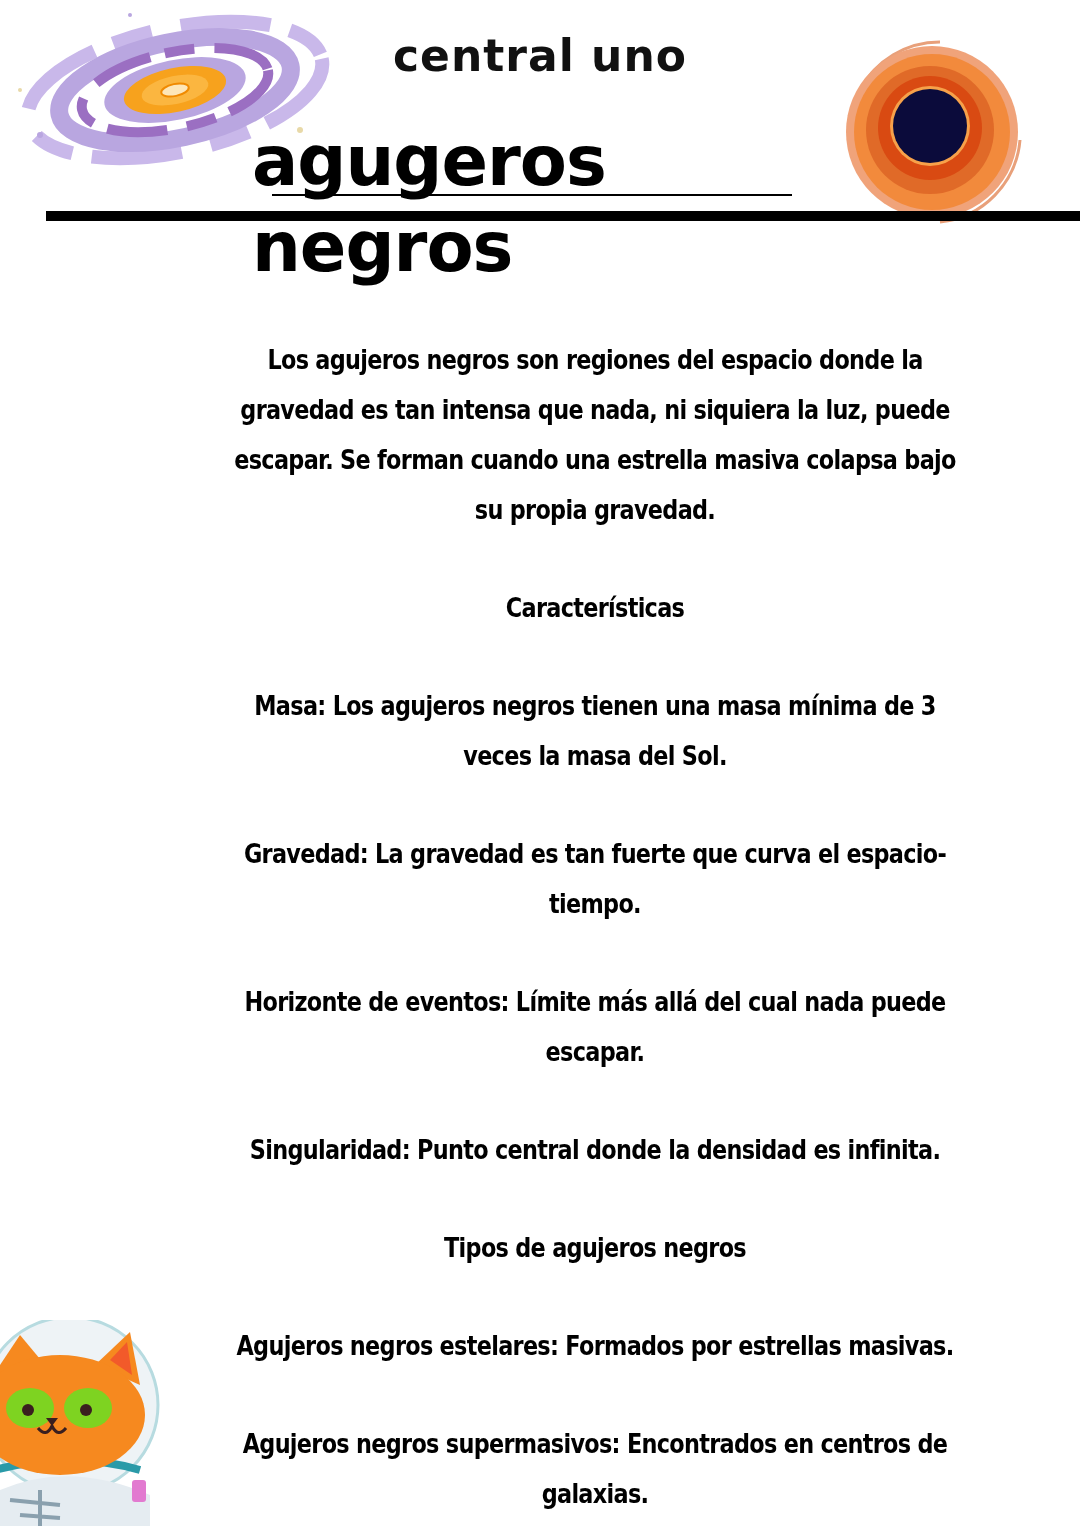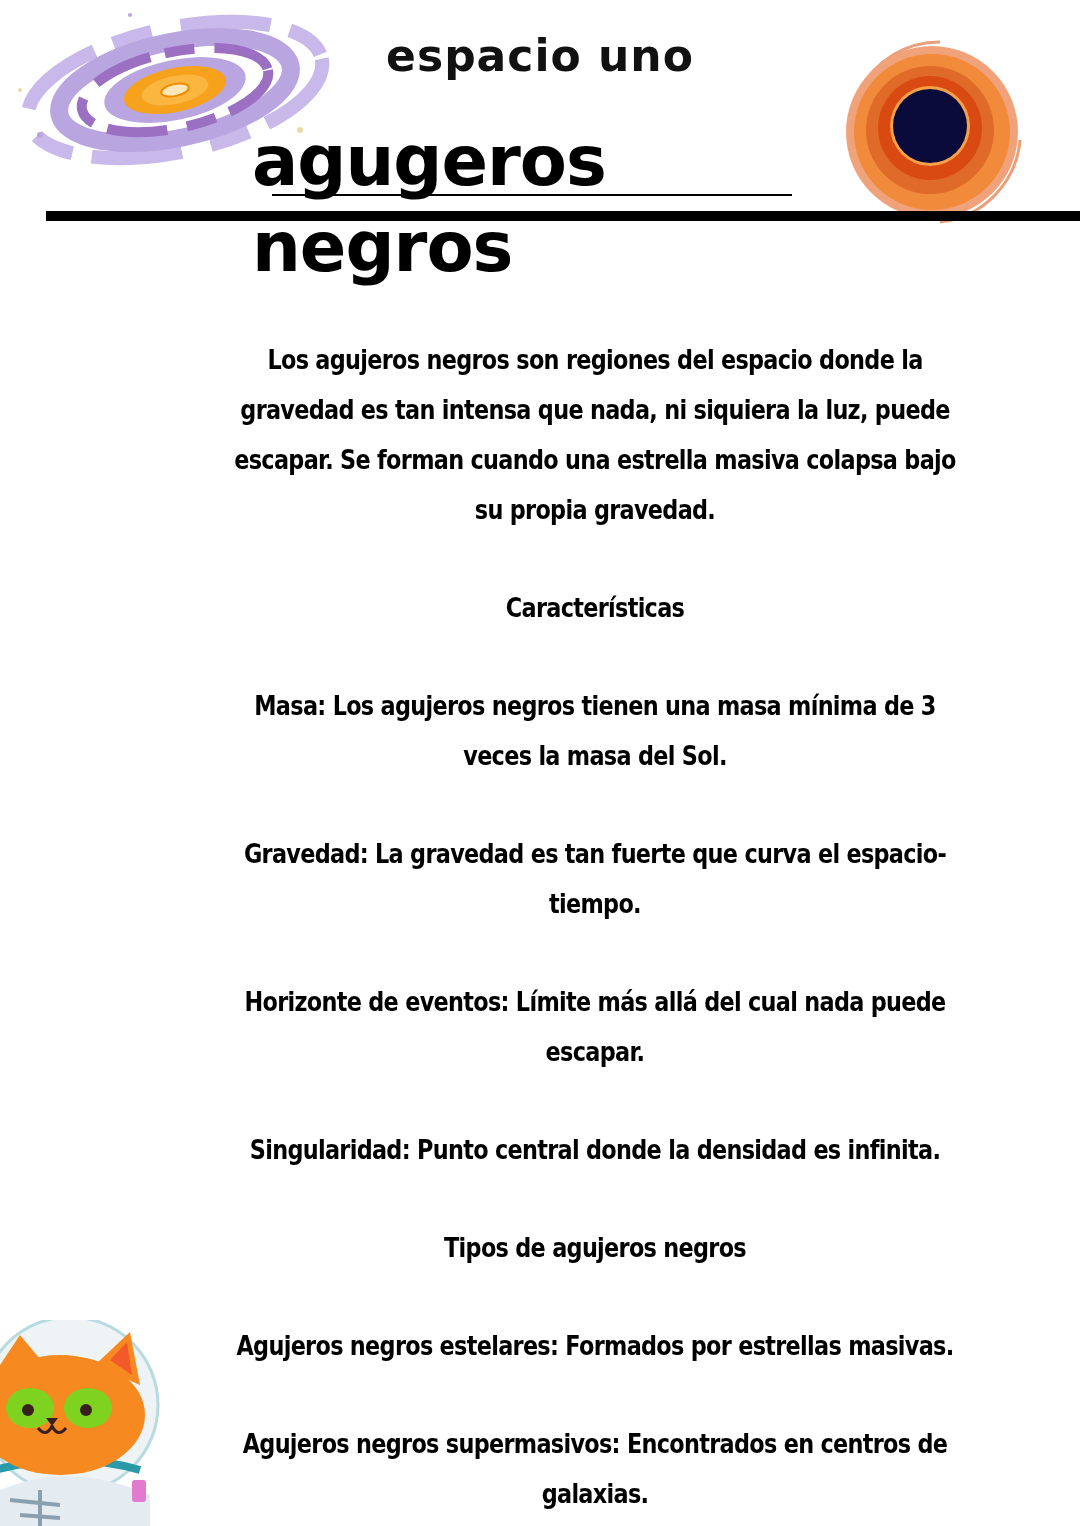--- a/index.html
+++ b/index.html
@@ -49,21 +49,21 @@
     <ellipse cx="0" cy="0" rx="52" ry="22" fill="#f7a21d"></ellipse>
     <ellipse cx="0" cy="0" rx="34" ry="14" fill="#fbb640"></ellipse>
     <ellipse cx="0" cy="0" rx="14" ry="6" fill="#fde6b8" stroke="#f08a00" stroke-width="2"></ellipse>
   </g>
   <circle cx="40" cy="135" r="3" fill="#b9a6e0"></circle>
   <circle cx="300" cy="130" r="3" fill="#e8d9a8"></circle>
   <circle cx="130" cy="15" r="2" fill="#b9a6e0"></circle>
   <circle cx="20" cy="90" r="2" fill="#e8d9a8"></circle>
 </svg>
 
-<div class="page-label">espacio uno</div>
+<div class="page-label">central uno</div>
 <div class="title">agugeros negros</div>
 <div class="title-underline"></div>
 
 <svg class="hole" viewBox="0 0 200 200">
   <path d="M30 60 A90 90 0 0 1 110 12" fill="none" stroke="#e8a07a" stroke-width="3"></path>
   <path d="M190 110 A90 90 0 0 1 110 192" fill="none" stroke="#e8a07a" stroke-width="3"></path>
   <circle cx="102" cy="102" r="86" fill="#f0a37a"></circle>
   <circle cx="102" cy="102" r="78" fill="#f28a3c"></circle>
   <circle cx="100" cy="100" r="64" fill="#e06a28"></circle>
   <circle cx="100" cy="98" r="52" fill="#d94a12"></circle>

